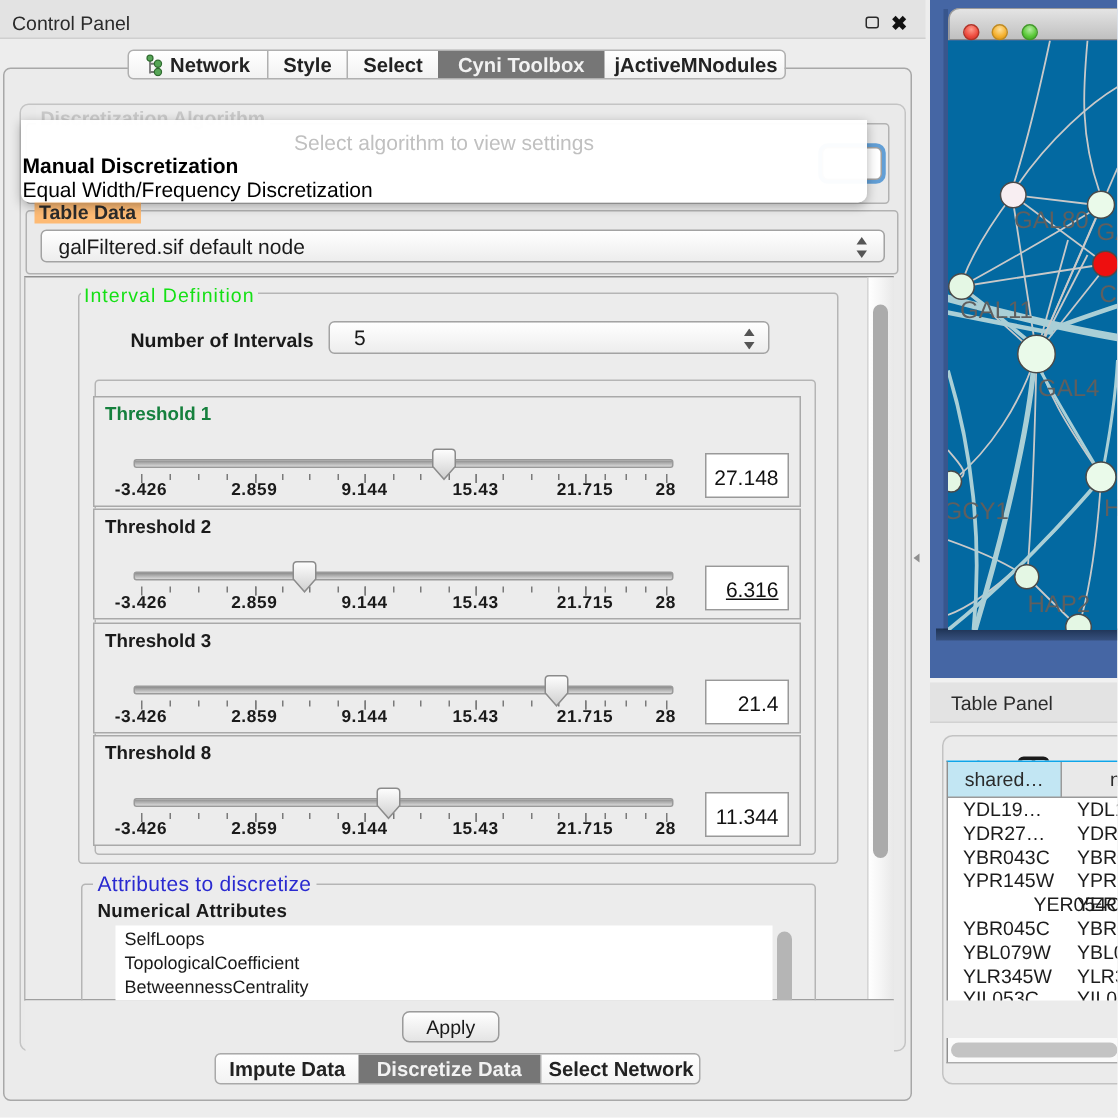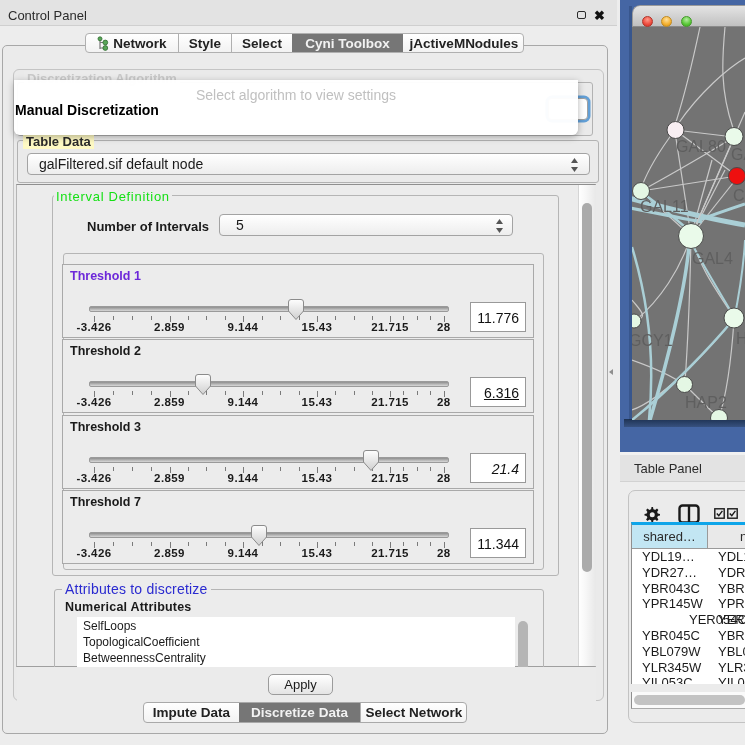--- a/index.html
+++ b/index.html
@@ -1,19 +1,19 @@
 <!DOCTYPE html>
 <html><head>
 <meta charset="utf-8">
 <style>
 html,body{margin:0;padding:0;}
 #root{position:relative;width:745px;height:745px;background:#ededed;font-family:"Liberation Sans",sans-serif;overflow:hidden;}
 .abs{position:absolute;}
 .grp{position:absolute;border:1px solid #b2b2b2;border-radius:3px;}
-.gtitle{position:absolute;font-size:13px;background:#fef9c3;padding:0 3px;white-space:nowrap;}
+.gtitle{position:absolute;font-size:13px;background:#fdba74;padding:0 3px;white-space:nowrap;}
 .combo{position:absolute;background:linear-gradient(#ffffff,#ededed);border:1px solid #a3a3a3;border-radius:4px;font-size:14px;color:#1a1a1a;}
 .bold{font-weight:bold;}
 .tpanel{position:absolute;border:1px solid #a9a9a9;background:#ececec;}
 .ticklabel{position:absolute;font-size:11.5px;font-weight:bold;letter-spacing:0.4px;color:#1a1a1a;transform:translateX(-50%);}
 .fld{position:absolute;background:#fff;border:1px solid #999;box-shadow:inset 0 0 0 2px #fff;font-size:14px;color:#111;text-align:right;}
 .seg{display:inline-block;height:100%;line-height:19px;text-align:center;font-size:13.5px;font-weight:bold;color:#222;}
 .segsel{background:#767676;color:#f2f2f2;}
 .segdiv{border-left:1px solid #b0b0b0;}
 .row2{font-size:13px;color:#1c1c1c;white-space:nowrap;}
 </style>
@@ -66,21 +66,21 @@
   <svg width="9" height="14" viewBox="0 0 9 14" style="position:absolute;right:8px;top:4px;">
         <path d="M4.5,0 L8,5 L1,5 Z" fill="#555"></path>
         <path d="M4.5,14 L8,9 L1,9 Z" fill="#555"></path>
       </svg>
 </div>
 
 <div class="grp" style="left:63px;top:253px;width:479px;height:315px;border-color:#b5b5b5;"></div>
 
 <div id="thresholds">
       <div class="tpanel" style="left:62px;top:264.0px;width:472px;height:74px;box-sizing:border-box;">
-        <div class="abs bold" style="left:7px;top:4px;font-size:12.5px;color:#6d28d9;">Threshold 1</div>
+        <div class="abs bold" style="left:7px;top:4px;font-size:12.5px;color:#15803d;">Threshold 1</div>
         <div class="abs" style="left:26px;top:41px;width:358px;height:4px;border-radius:2px;background:linear-gradient(#8e8e8e,#d8d8d8);border:1px solid #9a9a9a;"></div>
         <div class="abs" style="left:31.0px;top:51px;width:1px;height:6px;background:#7a7a7a;"></div>
         <div class="abs" style="left:49.9px;top:51px;width:1px;height:4px;background:#7a7a7a;"></div>
         <div class="abs" style="left:68.8px;top:51px;width:1px;height:4px;background:#7a7a7a;"></div>
         <div class="abs" style="left:87.6px;top:51px;width:1px;height:4px;background:#7a7a7a;"></div>
         <div class="abs" style="left:106.5px;top:51px;width:1px;height:6px;background:#7a7a7a;"></div>
         <div class="abs" style="left:106.5px;top:51px;width:1px;height:6px;background:#7a7a7a;"></div>
         <div class="abs" style="left:124.9px;top:51px;width:1px;height:4px;background:#7a7a7a;"></div>
         <div class="abs" style="left:143.3px;top:51px;width:1px;height:4px;background:#7a7a7a;"></div>
         <div class="abs" style="left:161.6px;top:51px;width:1px;height:4px;background:#7a7a7a;"></div>
@@ -108,21 +108,21 @@
         <div class="ticklabel" style="left:380.8px;top:56px;">28</div>
         <svg class="abs" style="left:224.0px;top:33px;" width="18" height="23" viewBox="0 0 18 23">
           <defs>
             <linearGradient id="tg0" x1="0" y1="0" x2="0" y2="1">
               <stop offset="0" stop-color="#fefefe"></stop>
               <stop offset="1" stop-color="#cfcfcf"></stop>
             </linearGradient>
           </defs>
           <path d="M4,1.5 L14,1.5 Q16.5,1.5 16.5,4 L16.5,13 L9,21.5 L1.5,13 L1.5,4 Q1.5,1.5 4,1.5 Z" fill="url(#tg0)" stroke="#8b8b8b" stroke-width="1"></path>
         </svg>
-        <div class="fld" style="left:407px;top:37px;width:56px;height:30px;line-height:30px;padding-right:6px;box-sizing:border-box;">11.776</div>
+        <div class="fld" style="left:407px;top:37px;width:56px;height:30px;line-height:30px;padding-right:6px;box-sizing:border-box;">27.148</div>
       </div>
       <div class="tpanel" style="left:62px;top:339.4px;width:472px;height:74px;box-sizing:border-box;">
         <div class="abs bold" style="left:7px;top:4px;font-size:12.5px;color:#1a1a1a;">Threshold 2</div>
         <div class="abs" style="left:26px;top:41px;width:358px;height:4px;border-radius:2px;background:linear-gradient(#8e8e8e,#d8d8d8);border:1px solid #9a9a9a;"></div>
         <div class="abs" style="left:31.0px;top:51px;width:1px;height:6px;background:#7a7a7a;"></div>
         <div class="abs" style="left:49.9px;top:51px;width:1px;height:4px;background:#7a7a7a;"></div>
         <div class="abs" style="left:68.8px;top:51px;width:1px;height:4px;background:#7a7a7a;"></div>
         <div class="abs" style="left:87.6px;top:51px;width:1px;height:4px;background:#7a7a7a;"></div>
         <div class="abs" style="left:106.5px;top:51px;width:1px;height:6px;background:#7a7a7a;"></div>
         <div class="abs" style="left:106.5px;top:51px;width:1px;height:6px;background:#7a7a7a;"></div>
@@ -198,24 +198,24 @@
         <div class="ticklabel" style="left:380.8px;top:56px;">28</div>
         <svg class="abs" style="left:298.5px;top:33px;" width="18" height="23" viewBox="0 0 18 23">
           <defs>
             <linearGradient id="tg2" x1="0" y1="0" x2="0" y2="1">
               <stop offset="0" stop-color="#fefefe"></stop>
               <stop offset="1" stop-color="#cfcfcf"></stop>
             </linearGradient>
           </defs>
           <path d="M4,1.5 L14,1.5 Q16.5,1.5 16.5,4 L16.5,13 L9,21.5 L1.5,13 L1.5,4 Q1.5,1.5 4,1.5 Z" fill="url(#tg2)" stroke="#8b8b8b" stroke-width="1"></path>
         </svg>
-        <div class="fld" style="left:407px;top:37px;width:56px;height:30px;line-height:30px;padding-right:6px;box-sizing:border-box;font-style:italic;">21.4</div>
+        <div class="fld" style="left:407px;top:37px;width:56px;height:30px;line-height:30px;padding-right:6px;box-sizing:border-box;">21.4</div>
       </div>
       <div class="tpanel" style="left:62px;top:490.2px;width:472px;height:74px;box-sizing:border-box;">
-        <div class="abs bold" style="left:7px;top:4px;font-size:12.5px;color:#1a1a1a;">Threshold 7</div>
+        <div class="abs bold" style="left:7px;top:4px;font-size:12.5px;color:#1a1a1a;">Threshold 8</div>
         <div class="abs" style="left:26px;top:41px;width:358px;height:4px;border-radius:2px;background:linear-gradient(#8e8e8e,#d8d8d8);border:1px solid #9a9a9a;"></div>
         <div class="abs" style="left:31.0px;top:51px;width:1px;height:6px;background:#7a7a7a;"></div>
         <div class="abs" style="left:49.9px;top:51px;width:1px;height:4px;background:#7a7a7a;"></div>
         <div class="abs" style="left:68.8px;top:51px;width:1px;height:4px;background:#7a7a7a;"></div>
         <div class="abs" style="left:87.6px;top:51px;width:1px;height:4px;background:#7a7a7a;"></div>
         <div class="abs" style="left:106.5px;top:51px;width:1px;height:6px;background:#7a7a7a;"></div>
         <div class="abs" style="left:106.5px;top:51px;width:1px;height:6px;background:#7a7a7a;"></div>
         <div class="abs" style="left:124.9px;top:51px;width:1px;height:4px;background:#7a7a7a;"></div>
         <div class="abs" style="left:143.3px;top:51px;width:1px;height:4px;background:#7a7a7a;"></div>
         <div class="abs" style="left:161.6px;top:51px;width:1px;height:4px;background:#7a7a7a;"></div>
@@ -269,35 +269,36 @@
 
 <div class="abs" style="left:268px;top:674px;width:65px;height:21px;background:linear-gradient(#ffffff,#e4e4e4);border:1px solid #9b9b9b;border-radius:5px;box-sizing:border-box;text-align:center;line-height:19px;font-size:13px;color:#1a1a1a;">Apply</div>
 
 <div class="abs" style="left:143px;top:702px;width:324px;height:21px;background:linear-gradient(#ffffff,#f2f2f2);border:1px solid #a9a9a9;border-radius:4px;box-sizing:border-box;white-space:nowrap;overflow:hidden;">
   <div class="seg" style="width:95px;">Impute Data</div><div class="seg segsel" style="width:121px;">Discretize Data</div><div class="seg segdiv" style="width:106px;">Select Network</div>
 </div>
 
 <div class="abs" style="left:14px;top:80px;width:564px;height:55px;background:rgba(255,255,255,0.97);border-radius:0 0 6px 6px;box-shadow:0 2px 7px rgba(0,0,0,0.3);">
   <div class="abs" style="left:0;right:0;top:7px;text-align:center;font-size:14px;color:#c0c0c0;">Select algorithm to view settings</div>
   <div class="abs" style="left:1px;top:22px;font-size:14px;font-weight:bold;color:#000;">Manual Discretization</div>
+  <div class="abs" style="left:1px;top:37.5px;font-size:14px;color:#000;">Equal Width/Frequency Discretization</div>
 </div>
 
 <div class="abs" style="left:609px;top:369px;width:0;height:0;border-top:3px solid transparent;border-bottom:3px solid transparent;border-right:4px solid #909090;"></div>
 
 <div class="abs" style="left:620px;top:0;width:125px;height:452px;background:#4566a4;"></div>
 
 <div class="abs" style="left:624px;top:419px;width:121px;height:8px;background:linear-gradient(#1e3354,#37517f);"></div>
 <div class="abs" style="left:629px;top:6px;width:3px;height:414px;background:rgba(15,30,60,0.22);"></div>
 
 <div class="abs" style="left:632px;top:5px;width:113px;height:415px;border-radius:8px 0 0 0;overflow:hidden;">
   <div class="abs" style="left:0;top:0;width:113px;height:22px;background:linear-gradient(#e4e4e4,#c0c0c0);border-top:1px solid #9a9a9a;border-left:1px solid #9a9a9a;border-bottom:1px solid #8a8a8a;border-radius:8px 0 0 0;box-sizing:border-box;"></div>
   <div class="abs" style="left:10px;top:11px;width:11px;height:11px;border-radius:50%;background:radial-gradient(circle at 50% 30%,#ff9a8a,#ee4b3e 60%,#c53229);border:0.5px solid #b13328;box-sizing:border-box;"></div>
   <div class="abs" style="left:29px;top:11px;width:11px;height:11px;border-radius:50%;background:radial-gradient(circle at 50% 30%,#ffe09a,#f5b02e 60%,#cd8c1e);border:0.5px solid #c08a20;box-sizing:border-box;"></div>
   <div class="abs" style="left:49px;top:11px;width:11px;height:11px;border-radius:50%;background:radial-gradient(circle at 50% 30%,#b4eda0,#59c837 60%,#3f9e25);border:0.5px solid #42992a;box-sizing:border-box;"></div>
-  <div class="abs" style="left:0;top:22px;width:113px;height:471px;background:#737373;">
+  <div class="abs" style="left:0;top:22px;width:113px;height:471px;background:#0369a1;">
     <svg width="113" height="393" viewBox="632 27 113 393" id="net">
           <path d="M678,124 C700,92 728,68 745,58" fill="none" stroke="#c9c9c9" stroke-width="1.2"></path>
           <path d="M700,27 C693,60 683,100 676,122" fill="none" stroke="#c9c9c9" stroke-width="1.2"></path>
           <path d="M725,27 C722,60 720,90 733,128" fill="none" stroke="#c9c9c9" stroke-width="1.2"></path>
           <path d="M675,130 L734,137" fill="none" stroke="#c9c9c9" stroke-width="1.2"></path>
           <path d="M675,130 L737,176" fill="none" stroke="#c9c9c9" stroke-width="1.2"></path>
           <path d="M675,130 C660,150 648,170 642,186" fill="none" stroke="#c9c9c9" stroke-width="1.2"></path>
           <path d="M641,191 C680,185 710,180 737,176" fill="none" stroke="#c9c9c9" stroke-width="1.2"></path>
           <path d="M641,191 C670,175 705,155 734,137" fill="none" stroke="#c9c9c9" stroke-width="1.2"></path>
           <path d="M691,236 L675,132" fill="none" stroke="#c9c9c9" stroke-width="1.2"></path>
@@ -360,21 +361,21 @@
     </svg>
 <svg class="abs" style="left:714px;top:508px;" width="11" height="11" viewBox="0 0 11 11">
       <rect x="0.8" y="0.8" width="9.4" height="9.4" fill="none" stroke="#1a1a1a" stroke-width="1.4"></rect>
       <path d="M2.8,5.5 L4.8,7.7 L8.4,2.9" fill="none" stroke="#1a1a1a" stroke-width="1.4"></path>
     </svg>
 <svg class="abs" style="left:727px;top:508px;" width="11" height="11" viewBox="0 0 11 11">
       <rect x="0.8" y="0.8" width="9.4" height="9.4" fill="none" stroke="#1a1a1a" stroke-width="1.4"></rect>
       <path d="M2.8,5.5 L4.8,7.7 L8.4,2.9" fill="none" stroke="#1a1a1a" stroke-width="1.4"></path>
     </svg>
 
-<div class="abs" style="left:631px;top:522px;width:114px;height:159px;border-left:1px solid #8f8f8f;border-top:3px solid #0ea5e9;background:#fff;overflow:hidden;">
+<div class="abs" style="left:631px;top:507px;width:114px;height:159px;border-left:1px solid #8f8f8f;border-top:1px solid #0ea5e9;background:#fff;overflow:hidden;">
   <div class="abs" style="left:0;top:0;width:76px;height:24px;background:#c2e6f3;border-right:1px solid #9a9a9a;border-bottom:1px solid #9a9a9a;box-sizing:border-box;text-align:center;line-height:23px;font-size:13px;color:#2b2b2b;">shared…</div>
   <div class="abs" style="left:76px;top:0;width:38px;height:24px;background:#e9e9e9;border-bottom:1px solid #9a9a9a;box-sizing:border-box;line-height:23px;font-size:13px;color:#2b2b2b;"><span style="padding-left:32px;">n</span></div>
   <div id="rows">
         <div class="abs row2" style="left:10px;top:24.0px;">YDL19…</div>
         <div class="abs row2" style="left:86px;top:24.0px;">YDL1</div>
         <div class="abs row2" style="left:10px;top:39.8px;">YDR27…</div>
         <div class="abs row2" style="left:86px;top:39.8px;">YDR2</div>
         <div class="abs row2" style="left:10px;top:55.6px;">YBR043C</div>
         <div class="abs row2" style="left:86px;top:55.6px;">YBR0</div>
         <div class="abs row2" style="left:10px;top:71.4px;">YPR145W</div>

